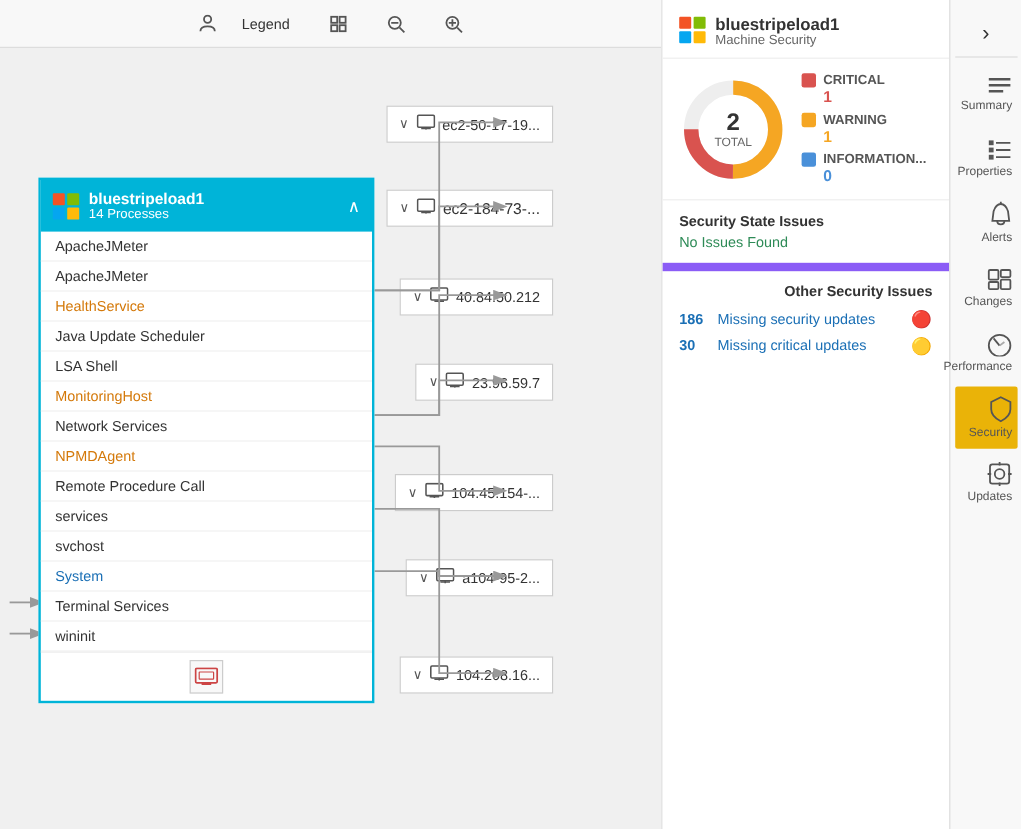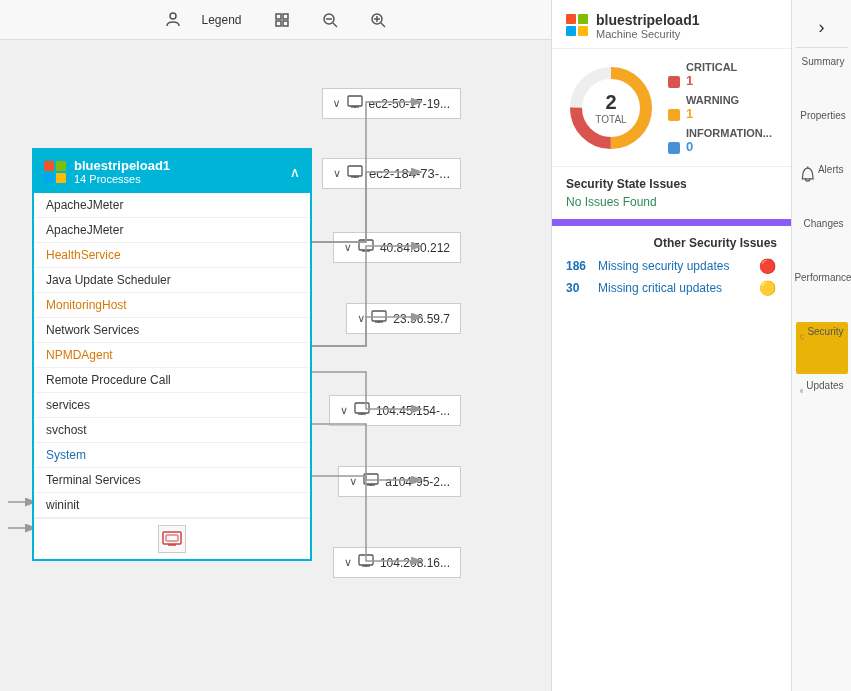--- a/index.html
+++ b/index.html
@@ -126,21 +126,21 @@
     }
     .donut-wrapper { position: relative; width: 90px; height: 90px; }
     .donut-label {
       position: absolute; top: 50%; left: 50%;
       transform: translate(-50%, -50%);
       text-align: center;
     }
     .donut-num { font-size: 20px; font-weight: bold; color: #333; }
     .donut-text { font-size: 10px; color: #666; }
     .donut-legend { display: flex; flex-direction: column; gap: 6px; }
-    .legend-item { display: flex; align-items: flex-end; gap: 6px; }
+    .legend-item { display: flex; align-items: flex-start; gap: 6px; }
     .legend-dot { width: 12px; height: 12px; border-radius: 2px; }
     .legend-label { font-size: 11px; color: #555; font-weight: bold; }
     .legend-count { font-size: 13px; font-weight: bold; }
 
     
     .issues-section {
       padding: 10px 14px;
       border-bottom: 7px solid #8b5cf6;
     }
     .issues-title { font-size: 12px; font-weight: bold; color: #333; margin-bottom: 4px; }
@@ -162,22 +162,22 @@
       width: 60px;
       background: #f8f8f8;
       border-left: 1px solid #ddd;
       display: flex;
       flex-direction: column;
       align-items: center;
       padding-top: 8px;
     }
     .sidebar-btn {
       width: 52px; height: 52px;
-      display: flex; flex-direction: row;
-      align-items: flex-start; justify-content: center;
+      display: flex; flex-direction: column;
+      align-items: flex-end; justify-content: center;
       cursor: pointer; gap: 3px;
       margin-bottom: 2px;
       border-radius: 2px;
       padding: 4px;
     }
     .sidebar-btn.active { background: #eab308; }
     .sidebar-label { font-size: 10px; color: #555; text-align: center; }
     .sidebar-chevron {
       width: 52px; height: 40px;
       display: flex; align-items: center; justify-content: center;
@@ -250,20 +250,21 @@
         </div>
       </div>
       <div class="node-card-collapse">∧</div>
     </div>
     <div class="node-card-body" id="process-list">
 
     <div class="process-item">ApacheJMeter</div>
         <div class="process-item">ApacheJMeter</div>
         <div class="process-item highlighted">HealthService</div>
         <div class="process-item">Java Update Scheduler</div>
+        <div class="process-item">LSA Shell</div>
         <div class="process-item highlighted">MonitoringHost</div>
         <div class="process-item">Network Services</div>
         <div class="process-item highlighted">NPMDAgent</div>
         <div class="process-item">Remote Procedure Call</div>
         <div class="process-item">services</div>
         <div class="process-item">svchost</div>
         <div class="process-item system-item">System</div>
         <div class="process-item">Terminal Services</div>
         <div class="process-item">wininit</div>
       </div>

